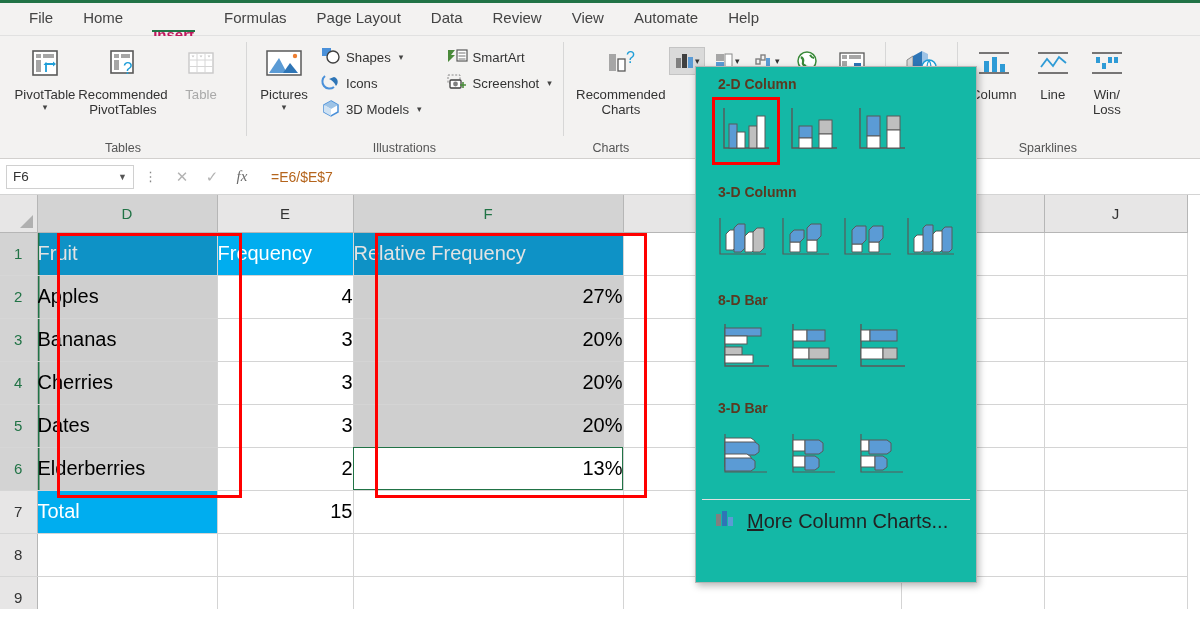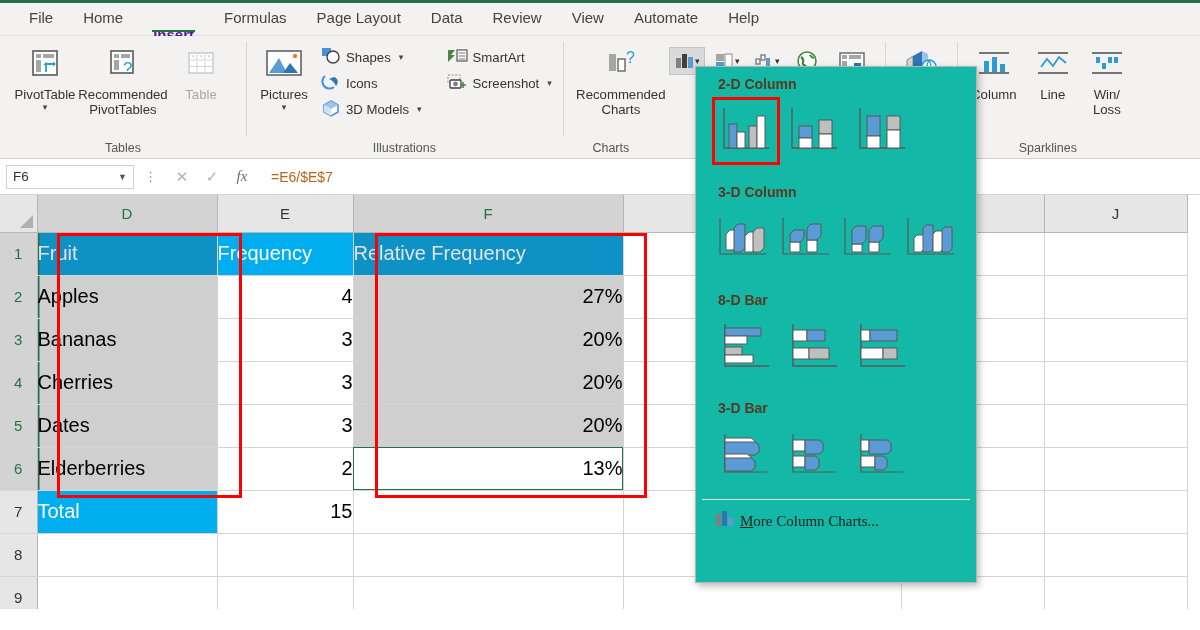--- a/index.html
+++ b/index.html
@@ -19,21 +19,21 @@
   }
   .tabbar::before {
     content: ""; position: absolute; top: 0; left: 0; right: 0; height: 3px;
     background: #217346;
   }
   .tab {
     display: flex; align-items: center; padding: 0 15px;
     font-size: 15px; color: #444; position: relative; cursor: default;
     white-space: nowrap;
   }
-  .tab.active { color: #4c1d95; font-weight: 600; margin-top: 33px; }
+  .tab.active { color: #be185d; font-weight: 600; margin-top: 33px; }
   .tab.active::after {
     content: ""; position: absolute; left: 14px; right: 14px; bottom: 3px;
     height: 2.5px; background: #217346;
   }
 
   
   .ribbon {
     height: 123px; background: #f3f2f1;
     border-bottom: 1px solid #d2d0ce;
     display: flex; align-items: stretch; position: relative;
@@ -163,22 +163,22 @@
     padding: 9px 0 5px 22px;
   }
   .grow { display: flex; padding: 0 14px 10px 16px; gap: 0; }
   .gitem {
     width: 68px; height: 68px; display: flex; align-items: center;
     justify-content: center; cursor: default; border: 1px solid transparent;
   }
   .gitem.selected { border: 3px solid #ff0000; }
   .gsep { height: 1px; background: #e0e0e0; margin: 0 6px; }
   .gmore {
-    display: flex; align-items: center; gap: 4px; height: 42px;
-    padding-left: 18px; font-size: 15px; color: #222; cursor: default; font-family: Liberation Serif, serif;
+    display: flex; align-items: center; gap: 11px; height: 42px;
+    padding-left: 18px; font-size: 20px; color: #222; cursor: default;
   }
   .gmore u { text-decoration: underline; }
 </style>
 </head>
 <body>
 
 <div id="app">
 
   <div class="tabbar" id="tabbar">
       <div class="tab">File</div>

